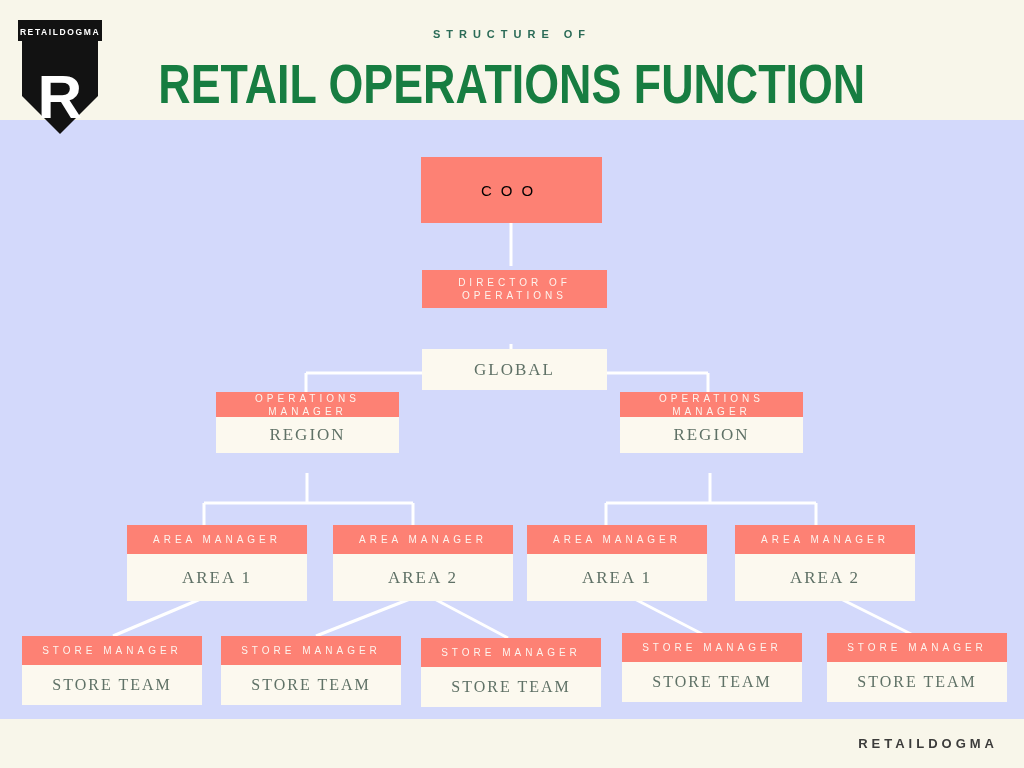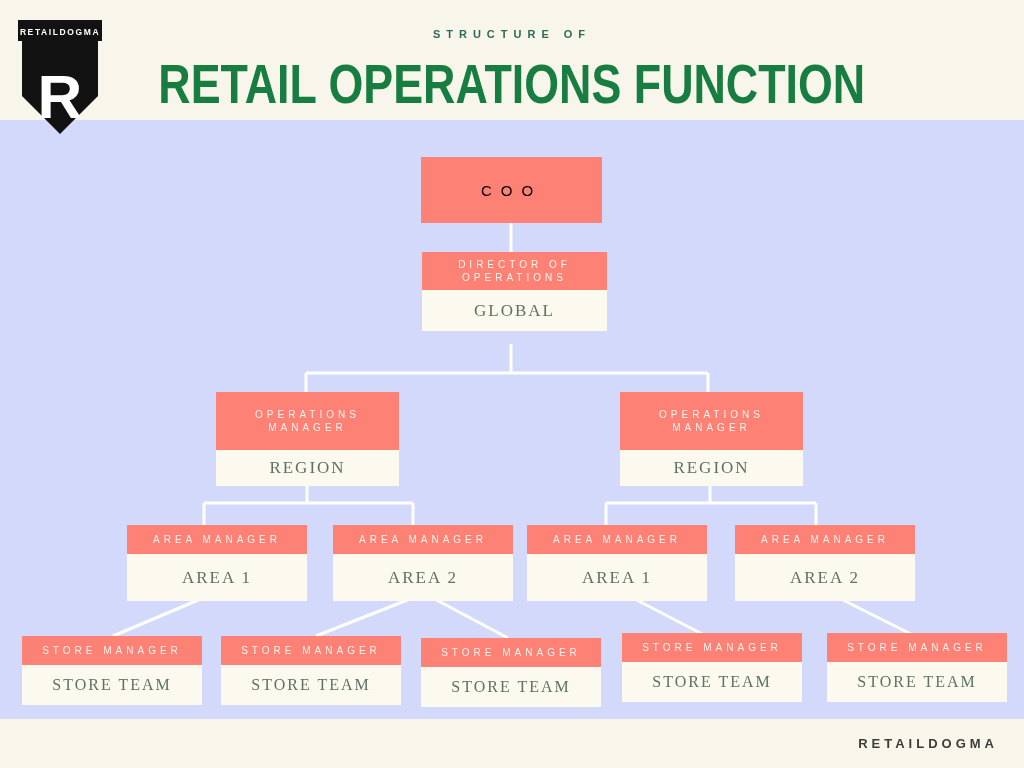--- a/index.html
+++ b/index.html
@@ -29,22 +29,22 @@
   .node-head{background:#fd8174;color:#fdf4ee;font-size:10px;font-weight:normal;
              letter-spacing:4px;text-align:center;line-height:13px;
              padding:6px 6px;box-sizing:border-box;}
   .node-body{background:#fcf9ef;color:#5f7166;text-align:center;
              font-family:"Liberation Serif","DejaVu Serif",serif;
              font-size:17px;letter-spacing:2px;display:flex;
              align-items:center;justify-content:center;box-sizing:border-box;}
   .coo{background:#fd8174;color:#000000;display:flex;align-items:center;
        justify-content:center;font-size:15px;letter-spacing:9px;}
   .head2{height:38px;display:flex;align-items:center;justify-content:center;}
-  .row2 .node-body{height:41px;}
-  .row3 .head2{height:58px;}
+  .row2 .node-body{height:41px;margin-top:41px;}
+  .row3 .head2{height:25px;}
   .row3 .node-body{height:36px;}
   .row45 .node-head{height:29px;padding:0 4px;display:flex;align-items:center;justify-content:center;}
   .row4 .node-body{height:47px;}
   .row5 .node-body{height:40px;font-size:16px;}
 
   
   .footer{position:absolute;left:0;top:719px;width:1024px;height:49px;
           background:#f8f6ea;display:flex;align-items:center;
           justify-content:flex-end;padding-right:26px;box-sizing:border-box;}
   .brand{font-size:13px;font-weight:bold;letter-spacing:4px;color:#3c3c3b;}
@@ -84,21 +84,21 @@
         <path d="M210 475 L113 516"></path>
         <path d="M420 475 L316 516"></path>
         <path d="M427 475 L508 518"></path>
         <path d="M627 475 L706 516"></path>
         <path d="M833 475 L915 516"></path>
       </g>
     </svg>
 
     <div class="node coo" style="left:421px;top:37px;width:181px;height:66px;">COO</div>
 
-    <div class="node row2" style="left:422px;top:132px;width:185px;">
+    <div class="node row2" style="left:422px;top:150px;width:185px;">
       <div class="node-head head2">DIRECTOR OF OPERATIONS</div>
       <div class="node-body">GLOBAL</div>
     </div>
 
     <div class="node row3" style="left:216px;top:272px;width:183px;">
       <div class="node-head head2">OPERATIONS MANAGER</div>
       <div class="node-body">REGION</div>
     </div>
     <div class="node row3" style="left:620px;top:272px;width:183px;">
       <div class="node-head head2">OPERATIONS MANAGER</div>

